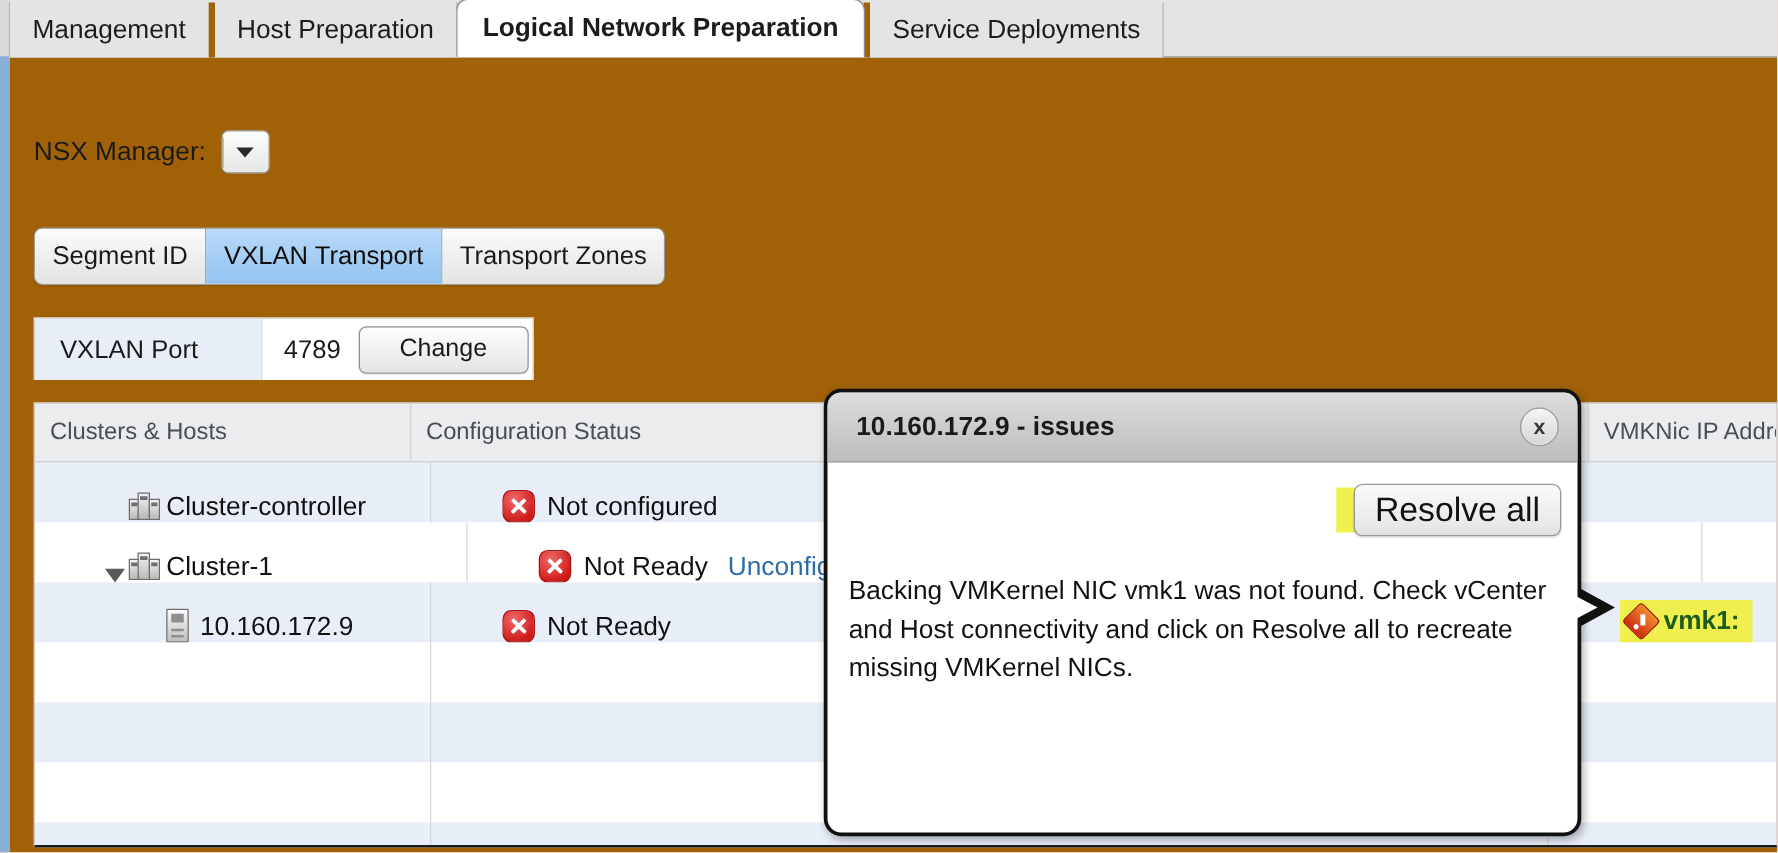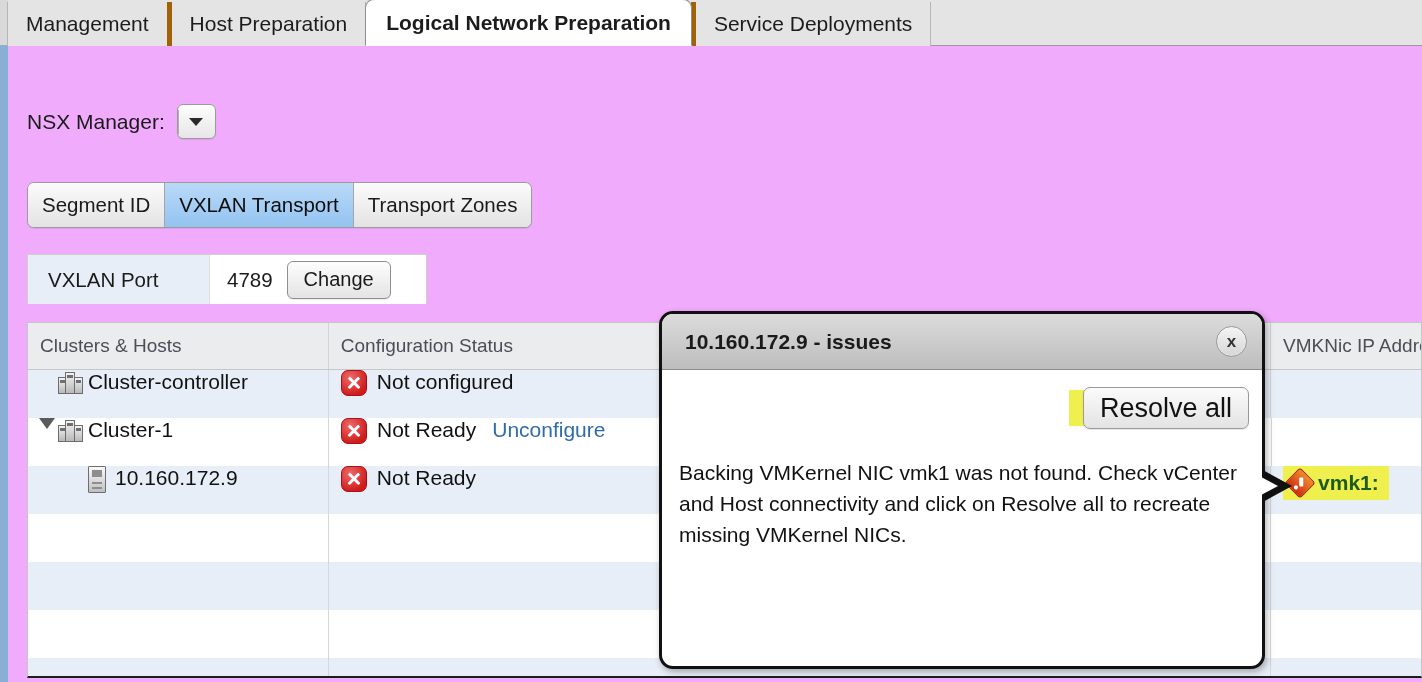--- a/index.html
+++ b/index.html
@@ -8,21 +8,21 @@
     width: 1422px; height: 682px;
     overflow: hidden;
     background: #ffffff;
     font-family: "Liberation Sans", sans-serif;
     -webkit-font-smoothing: antialiased;
   }
   #root {
     position: relative;
     width: 1422px; height: 682px;
     overflow: hidden;
-    background: #f0abfc;
+    background: #a16207;
   }
 
   
   .left-strip {
     position: absolute; left: 0; top: 0;
     width: 8px; height: 682px;
     background: #8aafd4;
   }
   .left-strip-top {
     position: absolute; left: 0; top: 0;
@@ -153,21 +153,21 @@
     font-size: 20.5px; color: #1a1a1a;
     border-right: 1px solid #dfdfdf;
   }
   .port-value {
     font-size: 20.5px; color: #1a1a1a;
     padding: 0 14px 0 17px;
   }
   .btn-change {
     height: 38px;
     display: flex; align-items: center;
-    padding: 0 16px;
+    padding: 0 32px;
     font-size: 20px; color: #1a1a1a;
     border: 1px solid #8f8f8f;
     border-radius: 6px;
     background: linear-gradient(#fdfdfd, #e4e4e4);
     box-shadow: 0 1px 1px rgba(0,0,0,0.08);
     cursor: default;
   }
 
   
   .table {
@@ -194,25 +194,26 @@
     cursor: default;
   }
   .th.c1 { width: 301px; }
   .th.c2 { width: 943px; }
   .th.c3 { width: 150px; border-right: none; }
 
   .trow { display: flex; height: 48px; }
   .trow.alt { background: #e8eef7; }
   .trow.plain { background: #ffffff; }
   .td {
-    display: flex; align-items: flex-start;
+    display: flex; align-items: flex-end;
     height: 100%;
     border-right: 1px solid #d4d8dc;
     overflow: hidden; white-space: nowrap;
     cursor: default;
+    margin-left: 45px;
   }
   .td.c1 { width: 301px; padding-left: 8px; }
   .td.c2 { width: 943px; padding-left: 12px; }
   .td.c3 { width: 150px; border-right: none; padding-left: 22px; }
 
   .cell-text { font-size: 21px; color: #111; }
 
   
   .disclosure {
     width: 22px; display: flex; align-items: center; justify-content: center;

